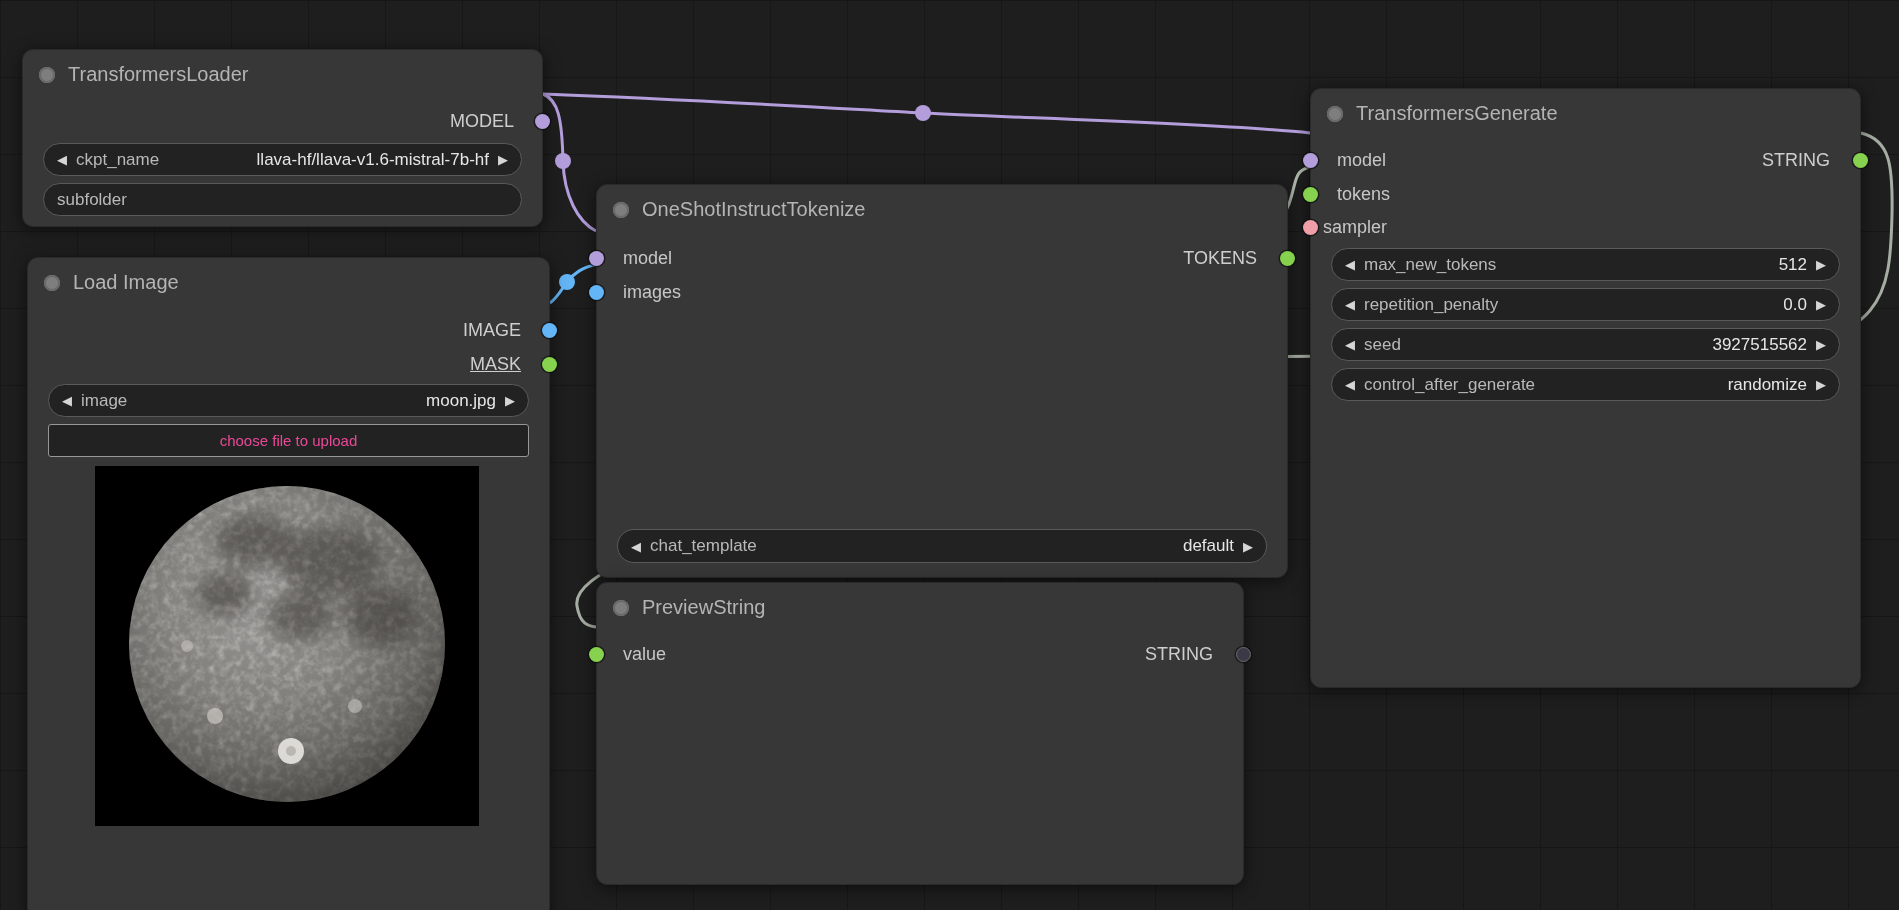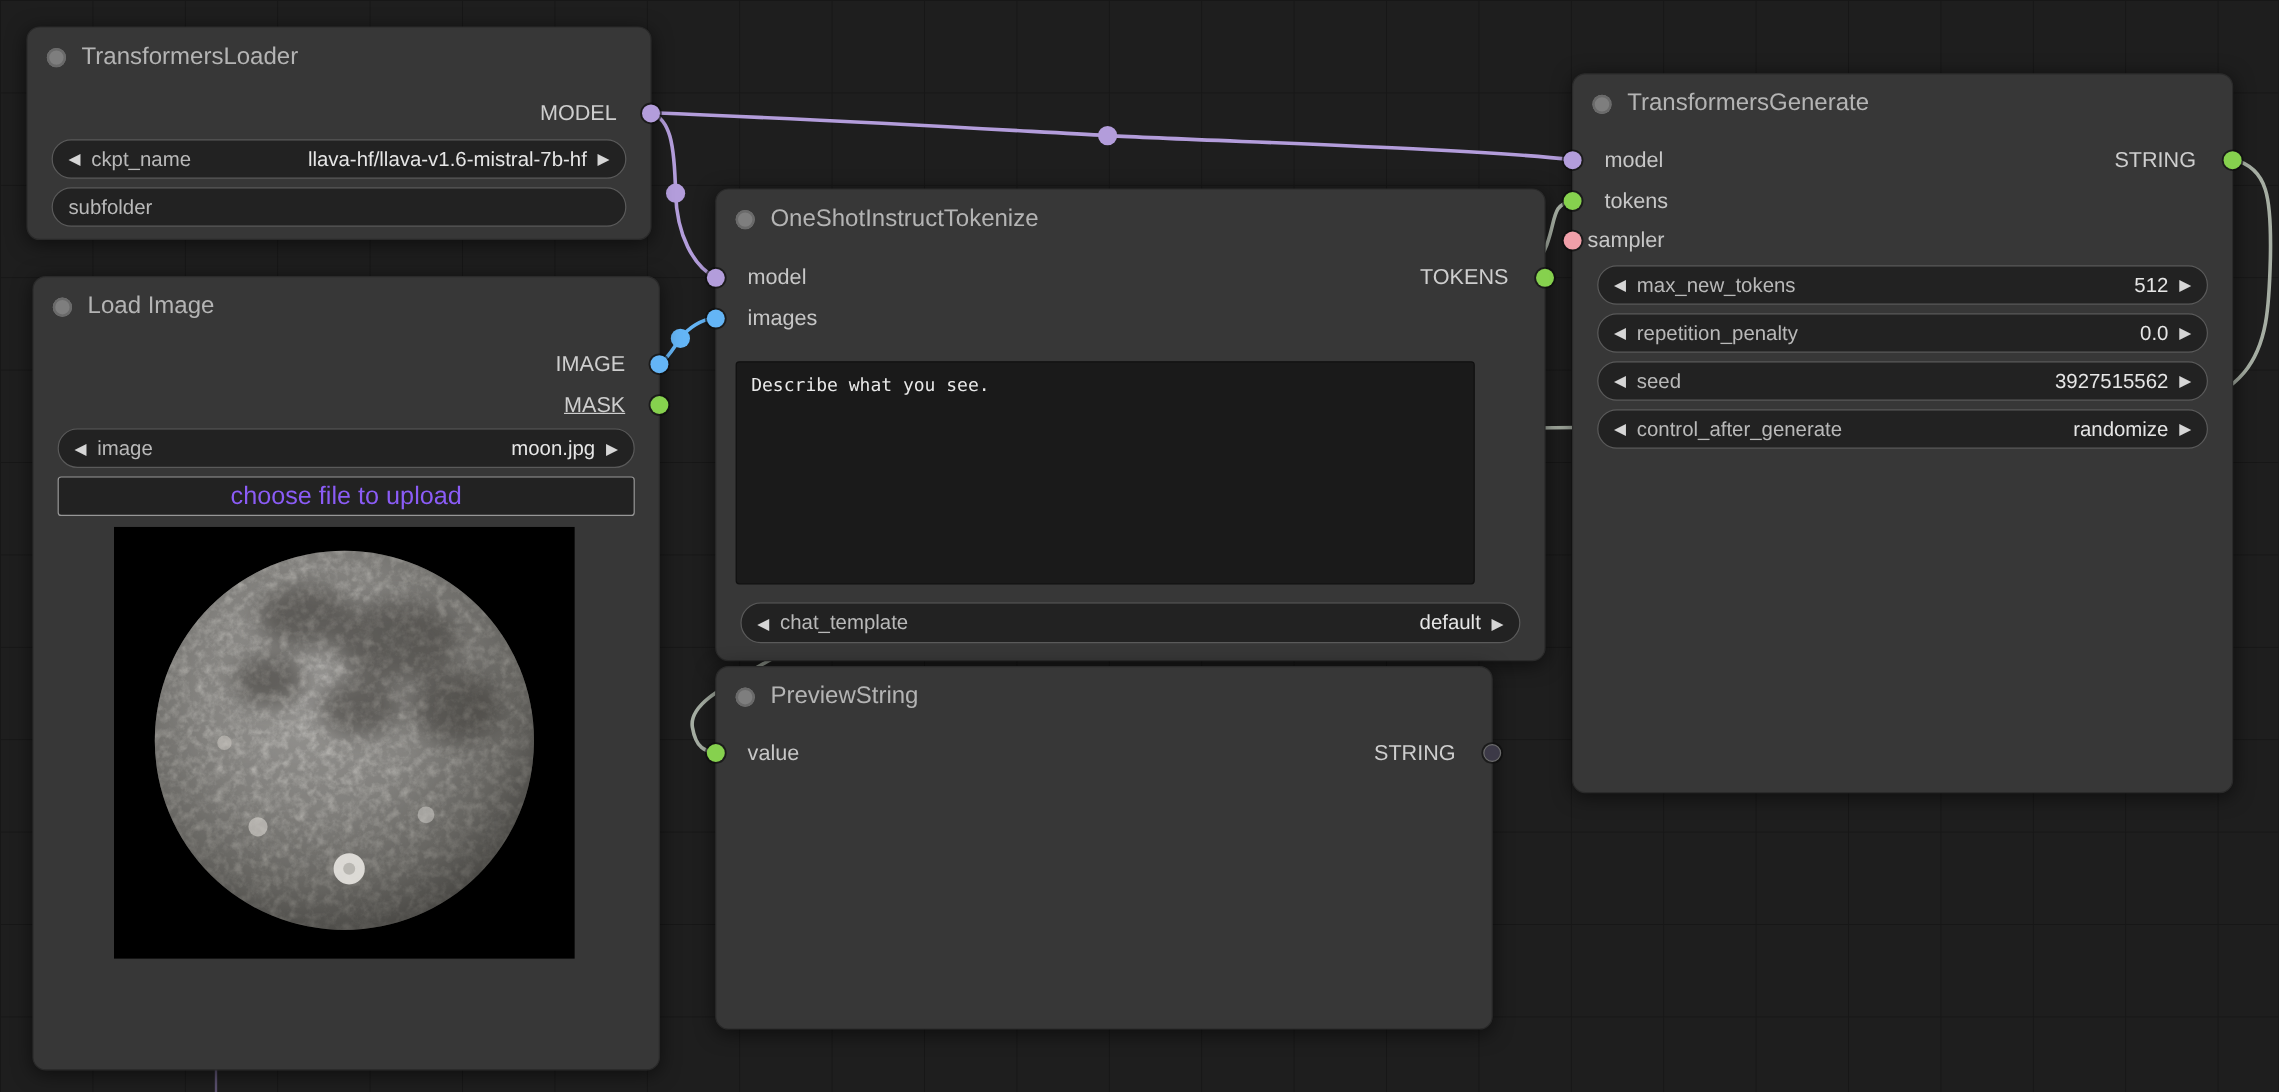--- a/index.html
+++ b/index.html
@@ -15,20 +15,21 @@
     background-size: 77px 77px;
     font-family: "Liberation Sans", sans-serif;
   }
   #wires { position:absolute; left:0; top:0; z-index:1; }
   .node {
     position:absolute; z-index:2;
     background:#373737;
     border:1px solid #2a2a2a;
     border-radius:11px;
     box-shadow:0 3px 16px rgba(0,0,0,.55);
+    margin-top:27px;
   }
   .title { position:absolute; top:13px; left:16px; display:flex; align-items:center; gap:13px; }
   .collapse-dot {
     width:16px; height:16px; border-radius:50%;
     background:#7e7e7e; box-shadow: inset 0 0 0 2px #6a6a6a;
     flex:none;
   }
   .title-text { font-size:20px; color:#b4b4b4; white-space:nowrap; }
   .port {
     position:absolute; width:15px; height:15px; border-radius:50%;
@@ -43,21 +44,21 @@
     background:#222222; border:1px solid #5a5a5a; border-radius:17px;
     display:flex; align-items:center; gap:9px;
     padding:0 13px; font-size:17px; color:#c0c0c0;
   }
   .w-label { color:#b9b9b9; white-space:nowrap; }
   .w-value { margin-left:auto; color:#e6e6e6; white-space:nowrap; }
   .arr { color:#d6d6d6; font-size:13px; line-height:1; flex:none; cursor:pointer; }
   .upload-btn {
     position:absolute; left:20px; right:20px; height:33px;
     background:#222222; border:1px solid #979797; border-radius:3px;
-    color:#8b5cf6; font-size:21px;
+    color:#ec4899; font-size:15px;
     display:flex; align-items:center; justify-content:center;
     cursor:pointer;
   }
   .prompt-area {
     position:absolute;
     background:#1a1a1a; border:1px solid #101010; border-radius:3px;
     color:#e9e9e9; font-family:"DejaVu Sans Mono", monospace; font-size:15px;
     padding:10px 12px; resize:none; outline:none;
   }
   .toggle-dot { width:23px; height:23px; border-radius:50%; margin-left:8px; flex:none; box-shadow:0 0 0 1px rgba(0,0,0,.4); }
@@ -160,21 +161,20 @@
       <span class="collapse-dot" style="background: rgb(126, 126, 126);"></span>
       <span class="title-text">OneShotInstructTokenize</span>
     </div>
     <span class="port in" style="top: 66px; background: rgb(179, 157, 219);"></span>
     <span class="io-label" style="left:26px; top:63px;">model</span>
     <span class="port in" style="top: 100px; background: rgb(100, 181, 246);"></span>
     <span class="io-label" style="left:26px; top:97px;">images</span>
     <span class="io-label out" style="right:30px; top:63px;">TOKENS</span>
     <span class="port out" style="top: 66px; background: rgb(134, 209, 78);"></span>
 
-    <textarea class="prompt-area" style="left: 16px; top: 143px; width: 616px; height: 186px;" spellcheck="false">Describe what you see.</textarea>
 
     <div class="widget" style="top:344px; height:34px;">
       <span class="arr">◀</span>
       <span class="w-label">chat_template</span>
       <span class="w-value">default</span>
       <span class="arr">▶</span>
     </div>
   </div>
 
   <div class="node" style="left:596px; top:555px; width:648px; height:303px;">

